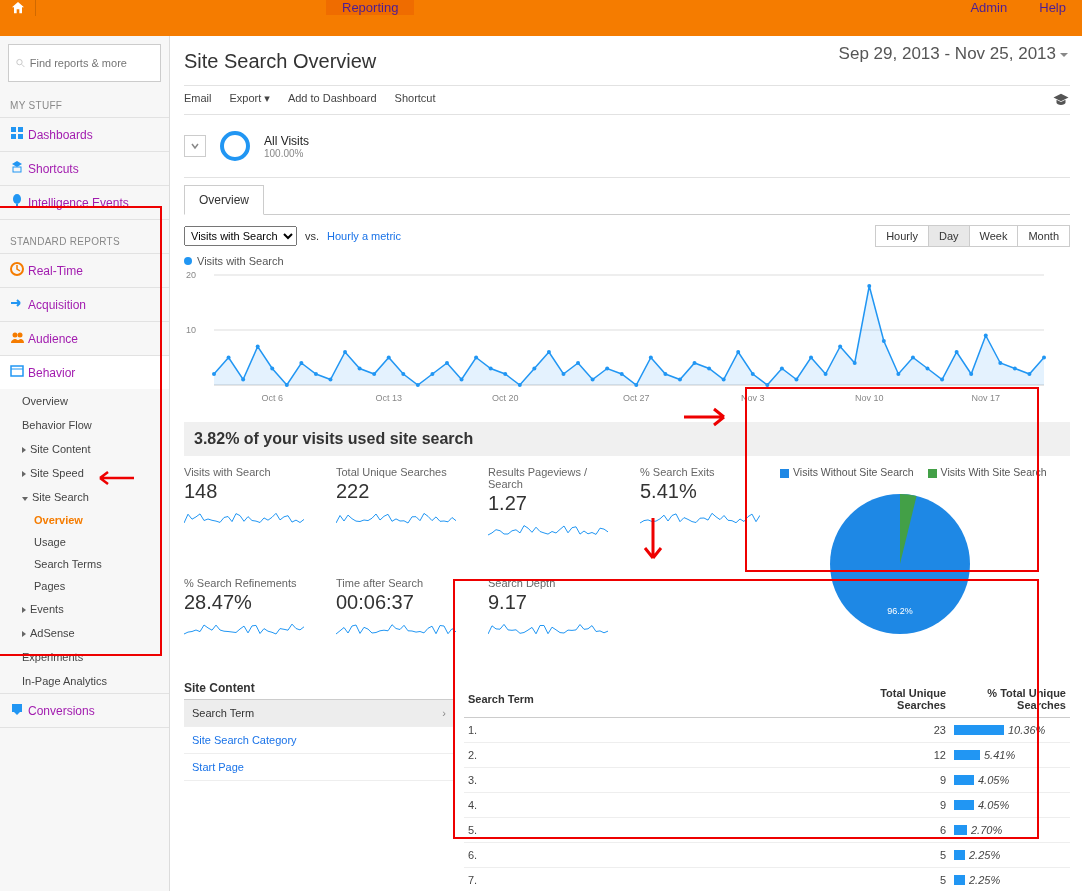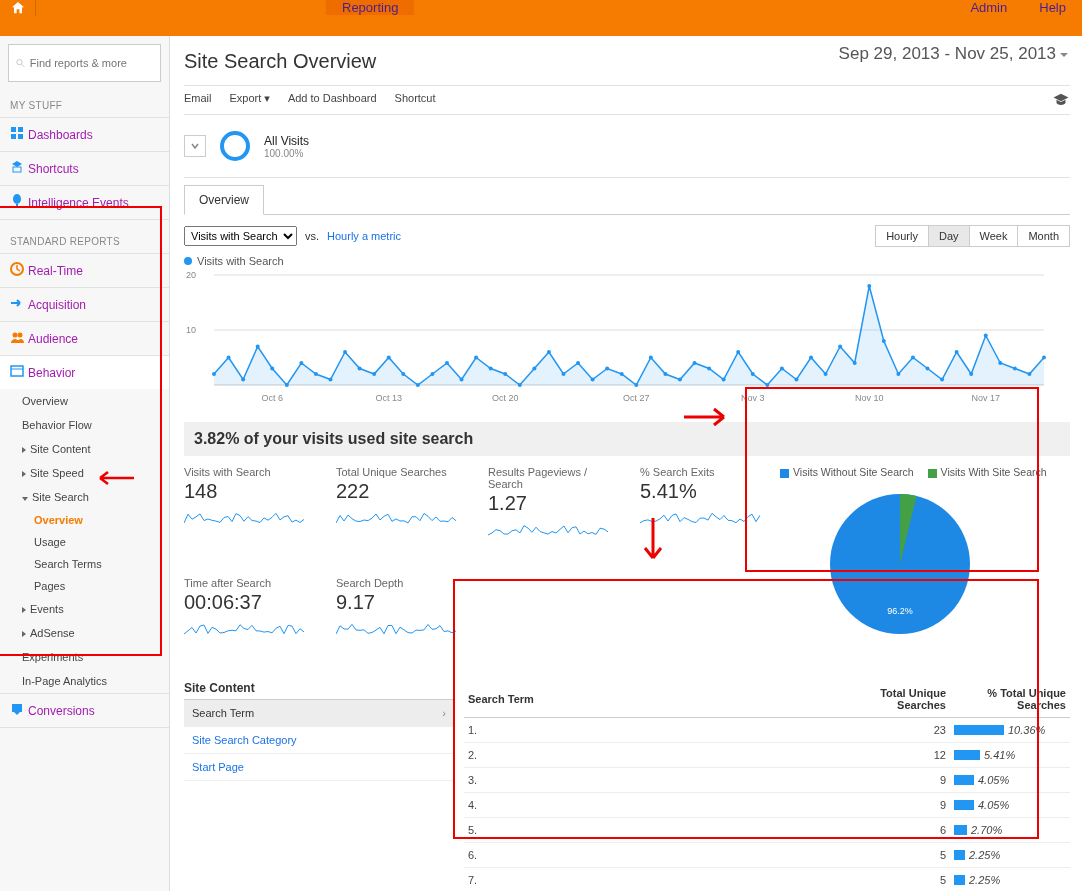--- a/index.html
+++ b/index.html
@@ -335,20 +335,23 @@
             </svg></div>
           <div class="stat"><div class="lbl">Total Unique Searches</div><div class="val">222</div><svg width="120" height="20" class="spark">
               <path d="M0 16 L4 8.5 L8 14.0 L12 8.1 L16 11.7 L20 14.1 L24 14.5 L28 13.0 L32 13.6 L36 11.2 L40 7.0 L44 13.0 L48 9.3 L52 7.3 L56 14.3 L60 11.9 L64 14.0 L68 13.8 L72 16.0 L76 9.8 L80 9.7 L84 13.7 L88 6.4 L92 9.3 L96 13.6 L100 9.9 L104 14.3 L108 14.0 L112 14.8 L116 10.5 L120 13.7" fill="none" stroke="#2196f3" stroke-width="1"></path>
             </svg></div>
           <div class="stat"><div class="lbl">Results Pageviews / Search</div><div class="val">1.27</div><svg width="120" height="20" class="spark">
               <path d="M0 16 L4 13.9 L8 10.7 L12 11.7 L16 15.0 L20 15.0 L24 11.8 L28 10.8 L32 13.9 L36 6.6 L40 9.1 L44 13.3 L48 8.2 L52 12.5 L56 13.9 L60 15.1 L64 12.5 L68 14.0 L72 10.4 L76 7.0 L80 13.8 L84 8.7 L88 7.8 L92 15.1 L96 12.0 L100 14.8 L104 13.5 L108 15.4 L112 9.2 L116 10.1 L120 12.9" fill="none" stroke="#2196f3" stroke-width="1"></path>
             </svg></div>
           <div class="stat"><div class="lbl">% Search Exits</div><div class="val">5.41%</div><svg width="120" height="20" class="spark">
               <path d="M0 16 L4 13.6 L8 12.9 L12 14.5 L16 14.1 L20 11.8 L24 8.2 L28 14.0 L32 8.5 L36 6.9 L40 14.7 L44 10.6 L48 12.4 L52 14.6 L56 15.5 L60 11.2 L64 11.0 L68 13.1 L72 6.3 L76 9.8 L80 12.6 L84 8.5 L88 13.3 L92 13.7 L96 15.7 L100 12.0 L104 14.5 L108 9.7 L112 7.1 L116 14.7 L120 8.3" fill="none" stroke="#2196f3" stroke-width="1"></path>
             </svg></div>
+          <div class="stat"><div class="lbl">% Search Refinements</div><div class="val">28.47%</div><svg width="120" height="20" class="spark">
+              <path d="M0 16 L4 14.1 L8 13.5 L12 12.0 L16 13.6 L20 7.0 L24 9.9 L28 12.2 L32 7.1 L36 12.0 L40 13.2 L44 13.5 L48 14.0 L52 14.5 L56 11.0 L60 8.1 L64 14.9 L68 7.9 L72 7.4 L76 15.5 L80 10.6 L84 13.2 L88 14.3 L92 16.0 L96 10.6 L100 11.3 L104 12.2 L108 6.1 L112 10.5 L116 11.9 L120 8.8" fill="none" stroke="#2196f3" stroke-width="1"></path>
+            </svg></div>
           <div class="stat"><div class="lbl">Time after Search</div><div class="val">00:06:37</div><svg width="120" height="20" class="spark">
               <path d="M0 16 L4 12.8 L8 9.5 L12 15.0 L16 8.0 L20 7.0 L24 15.4 L28 9.3 L32 11.1 L36 15.0 L40 14.5 L44 12.8 L48 12.2 L52 12.8 L56 6.7 L60 10.5 L64 11.5 L68 7.3 L72 12.8 L76 13.0 L80 14.1 L84 13.5 L88 14.9 L92 10.3 L96 8.2 L100 15.7 L104 7.5 L108 8.0 L112 15.7 L116 10.7 L120 13.9" fill="none" stroke="#2196f3" stroke-width="1"></path>
             </svg></div>
           <div class="stat"><div class="lbl">Search Depth</div><div class="val">9.17</div><svg width="120" height="20" class="spark">
               <path d="M0 16 L4 7.8 L8 10.9 L12 11.2 L16 6.4 L20 11.9 L24 12.3 L28 11.8 L32 15.3 L36 14.5 L40 12.1 L44 9.4 L48 15.8 L52 7.5 L56 7.5 L60 15.7 L64 9.2 L68 11.8 L72 14.6 L76 15.0 L80 12.1 L84 12.4 L88 11.9 L92 6.5 L96 11.3 L100 10.8 L104 7.6 L108 13.5 L112 12.9 L116 14.8 L120 13.1" fill="none" stroke="#2196f3" stroke-width="1"></path>
             </svg></div>
         </div>
       <div id="piebox">
         <div class="pielegend">
           <span><span class="sq" style="background:#1e88e5"></span><span>Visits Without Site Search</span></span>

